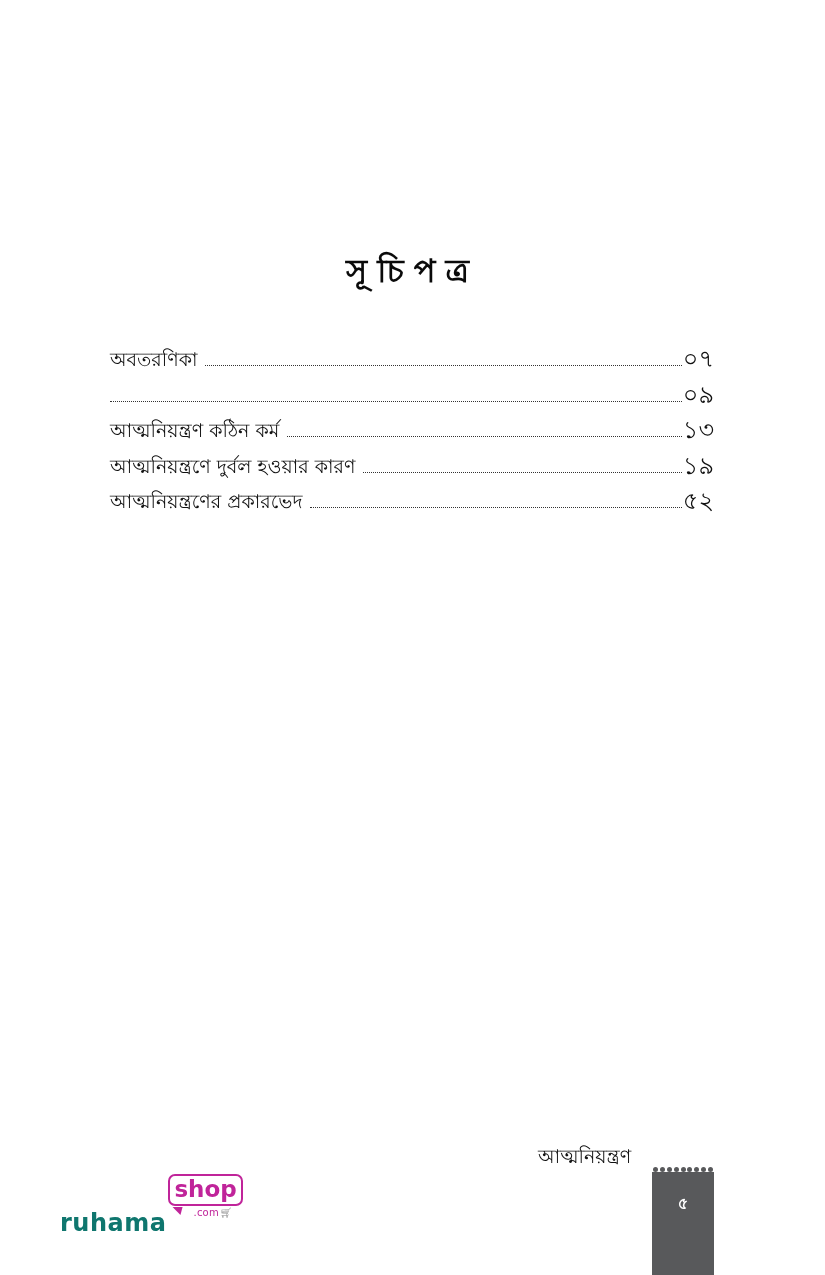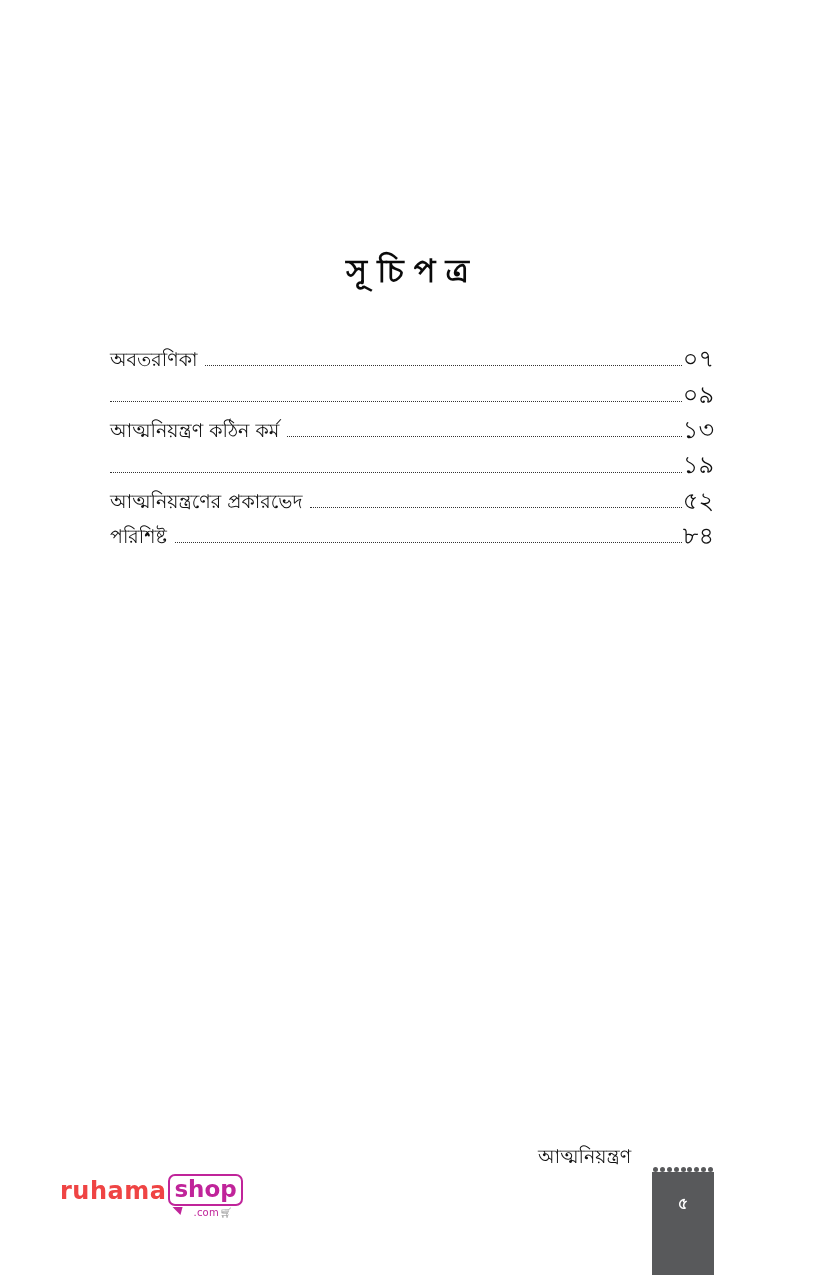--- a/index.html
+++ b/index.html
@@ -31,21 +31,21 @@
       position: absolute;
       top: 342px;
       left: 110px;
       width: 604px;
       margin: 0;
       padding: 0;
       list-style: none;
     }
     .toc-row {
       display: flex;
-      align-items: center;
+      align-items: flex-end;
       height: 35.4px;
       font-size: 19px;
       line-height: 35px;
     }
     .toc-label {
       white-space: nowrap;
       flex: 0 0 auto;
       padding-right: 8px;
     }
     .toc-leader {
@@ -68,23 +68,24 @@
       left: 60px;
       top: 1174px;
       height: 48px;
       display: flex;
       align-items: flex-start;
     }
     .logo-ruhama {
       font-family: "DejaVu Sans", sans-serif;
       font-weight: bold;
       font-size: 24px;
-      color: #ef4444;
+      color: #0f766e;
       letter-spacing: 0.5px;
       line-height: 34px;
+      margin-top: 32px;
     }
     .logo-shop-wrap {
       position: relative;
       margin-left: 2px;
     }
     .logo-shop {
       display: inline-block;
       font-family: "DejaVu Sans", sans-serif;
       font-weight: bold;
       font-size: 23px;
@@ -181,32 +182,28 @@
   <li class="toc-row">
     <span class="toc-leader"></span>
     <span class="toc-page">০৯</span>
   </li>
   <li class="toc-row">
     <span class="toc-label">আত্মনিয়ন্ত্রণ কঠিন কর্ম</span>
     <span class="toc-leader"></span>
     <span class="toc-page">১৩</span>
   </li>
   <li class="toc-row">
+    <span class="toc-label">আত্মনিয়ন্ত্রণে দুর্বল হওয়ার কারণ</span>
     <span class="toc-leader"></span>
     <span class="toc-page">১৯</span>
   </li>
   <li class="toc-row">
     <span class="toc-label">আত্মনিয়ন্ত্রণের প্রকারভেদ</span>
     <span class="toc-leader"></span>
     <span class="toc-page">৫২</span>
-  </li>
-  <li class="toc-row">
-    <span class="toc-label">পরিশিষ্ট</span>
-    <span class="toc-leader"></span>
-    <span class="toc-page">৮৪</span>
   </li>
 </ul>
 
 <div class="logo">
   <span class="logo-ruhama">ruhama</span>
   <span class="logo-shop-wrap">
     <span class="logo-shop">shop</span>
     <span class="logo-tail"></span>
     <span class="logo-com"><span>.com</span><span class="cart-icon">🛒︎</span></span>
   </span>

